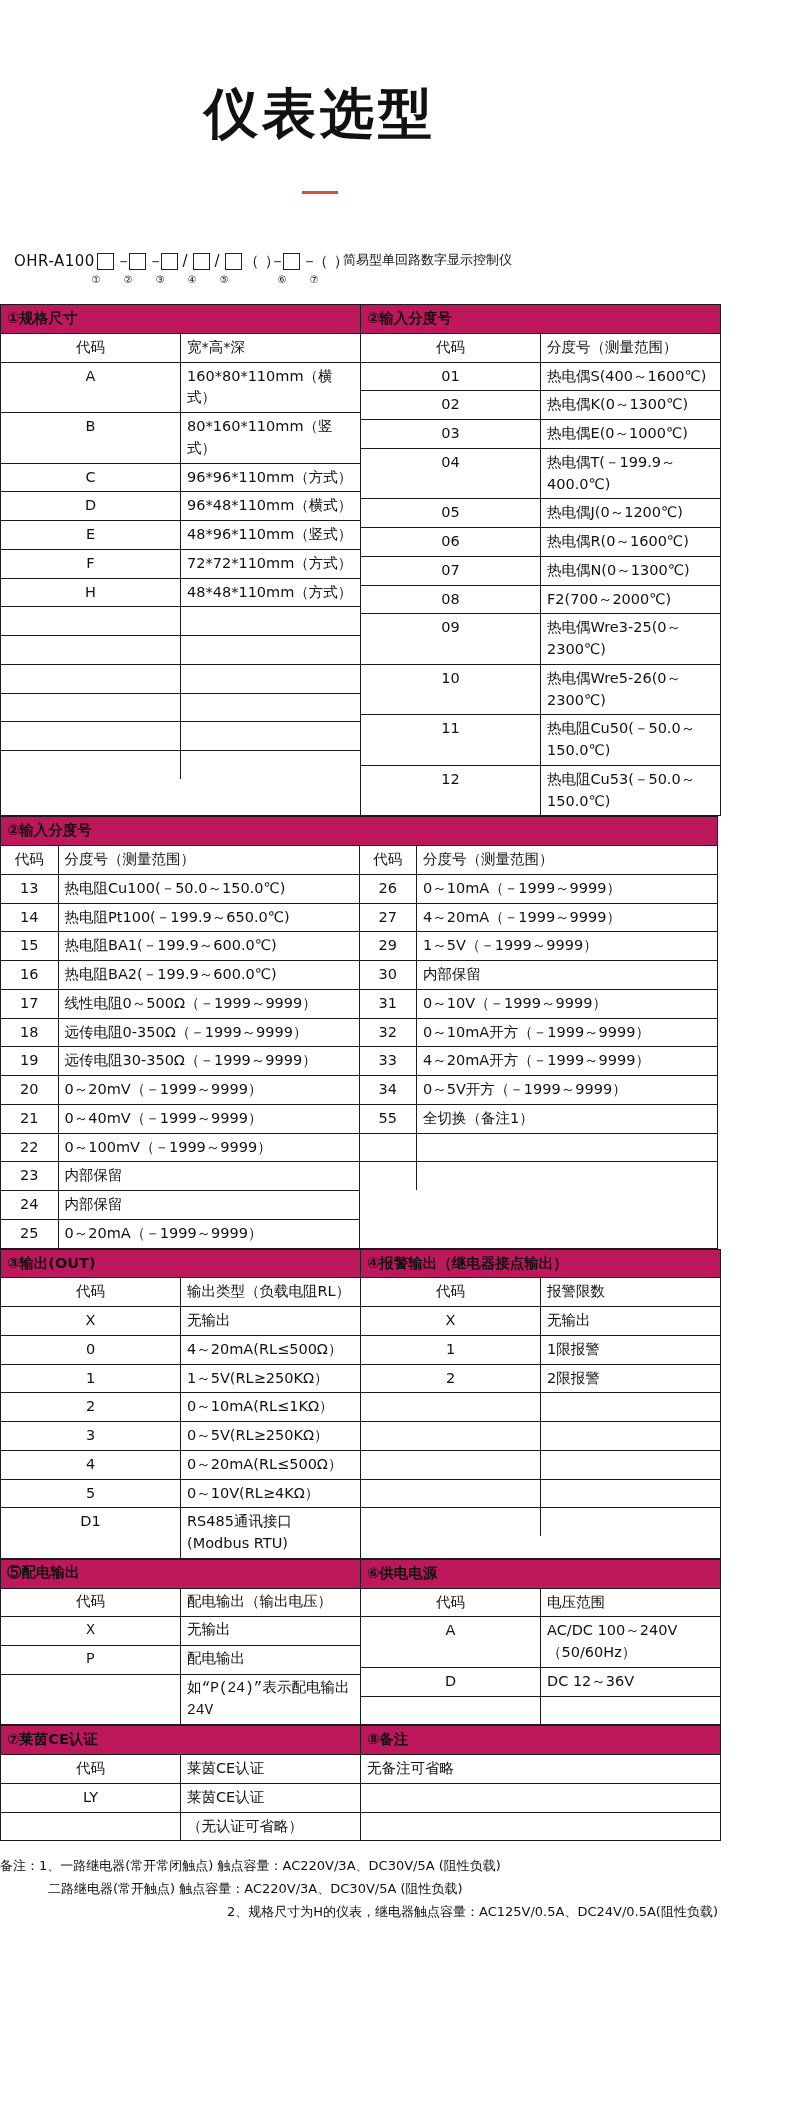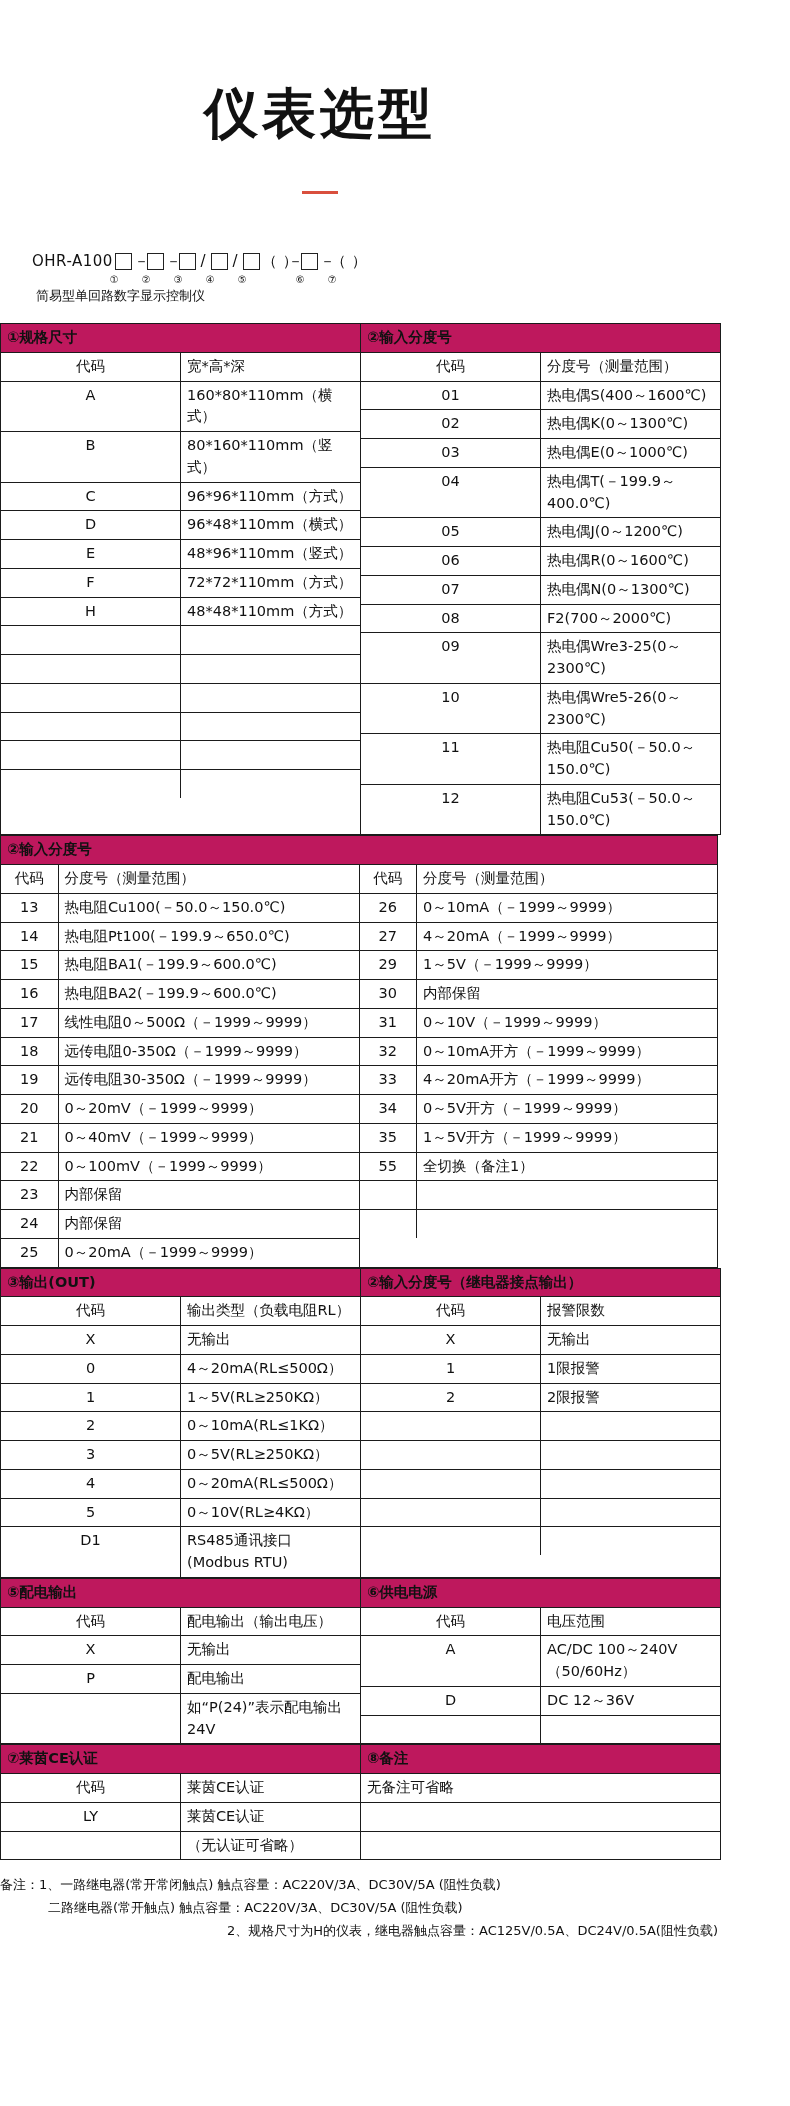--- a/index.html
+++ b/index.html
@@ -19,26 +19,25 @@
     letter-spacing:4px;
     margin:78px 0 0 0;
     font-family:"DejaVu Sans","Liberation Sans",sans-serif;
   }
   .title-rule{
     width:36px;height:3px;background:#d94f3d;margin:40px auto 0 auto;
   }
 
   .model-line{
     margin:56px 0 0 0;
-    padding-left:32px;
+    padding-left:14px;
     font-size:15px;
     display:flex;
     align-items:flex-start;
     white-space:nowrap;
-    flex-direction:column;
   }
   .model-code{
     position:relative;
     display:inline-block;
     letter-spacing:0.5px;
   }
   .model-code .row1{display:flex;align-items:center;height:22px;font-size:15px;}
   .model-code .row2{display:flex;align-items:center;height:14px;font-size:10px;color:#111;}
   .box{
     display:inline-block;width:17px;height:17px;border:1px solid #222;
@@ -358,24 +357,20 @@
                 </tr>
           <tr>
                   <td class="c">33</td>
                   <td>4～20mA开方（－1999～9999）</td>
                 </tr>
           <tr>
                   <td class="c">34</td>
                   <td>0～5V开方（－1999～9999）</td>
                 </tr>
           <tr>
-                  <td class="c">35</td>
-                  <td>1～5V开方（－1999～9999）</td>
-                </tr>
-          <tr>
                   <td class="c">55</td>
                   <td>全切换（备注1）</td>
                 </tr>
           <tr>
                   <td class="c">&nbsp;</td>
                   <td>&nbsp;</td>
                 </tr>
           <tr>
                   <td class="c">&nbsp;</td>
                   <td>&nbsp;</td>
@@ -432,21 +427,21 @@
                   <td class="c">D1</td>
                   <td>RS485通讯接口(Modbus RTU)</td>
                 </tr>
         </tbody>
             </table>
       </td>
       <td class="nopad" style="width:359px;">
         <table class="celltbl">
           <tbody>
                 <tr>
-                  <td class="hh span" colspan="2">②输入分度号（继电器接点输出）</td>
+                  <td class="hh span" colspan="2">④报警输出（继电器接点输出）</td>
                 </tr>
           <tr>
             <td class="c">代码</td>
             <td>报警限数</td>
           </tr>
           <tr>
                   <td class="c">X</td>
                   <td>无输出</td>
                 </tr>
           <tr>
@@ -480,21 +475,21 @@
         </tbody>
             </table>
       </td>
     </tr>
   </tbody>
     </table>
 
   <table class="sec" style="border-top:none;">
     <tbody>
         <tr>
-      <td class="nopad" style="width:359px;">
+      <td class="nopad" style="width:359px;font-family:Liberation Mono, monospace;">
         <table class="celltbl">
           <tbody>
                 <tr>
                   <td class="hh span" colspan="2">⑤配电输出</td>
                 </tr>
           <tr>
             <td class="c">代码</td>
             <td>配电输出（输出电压）</td>
           </tr>
           <tr>

